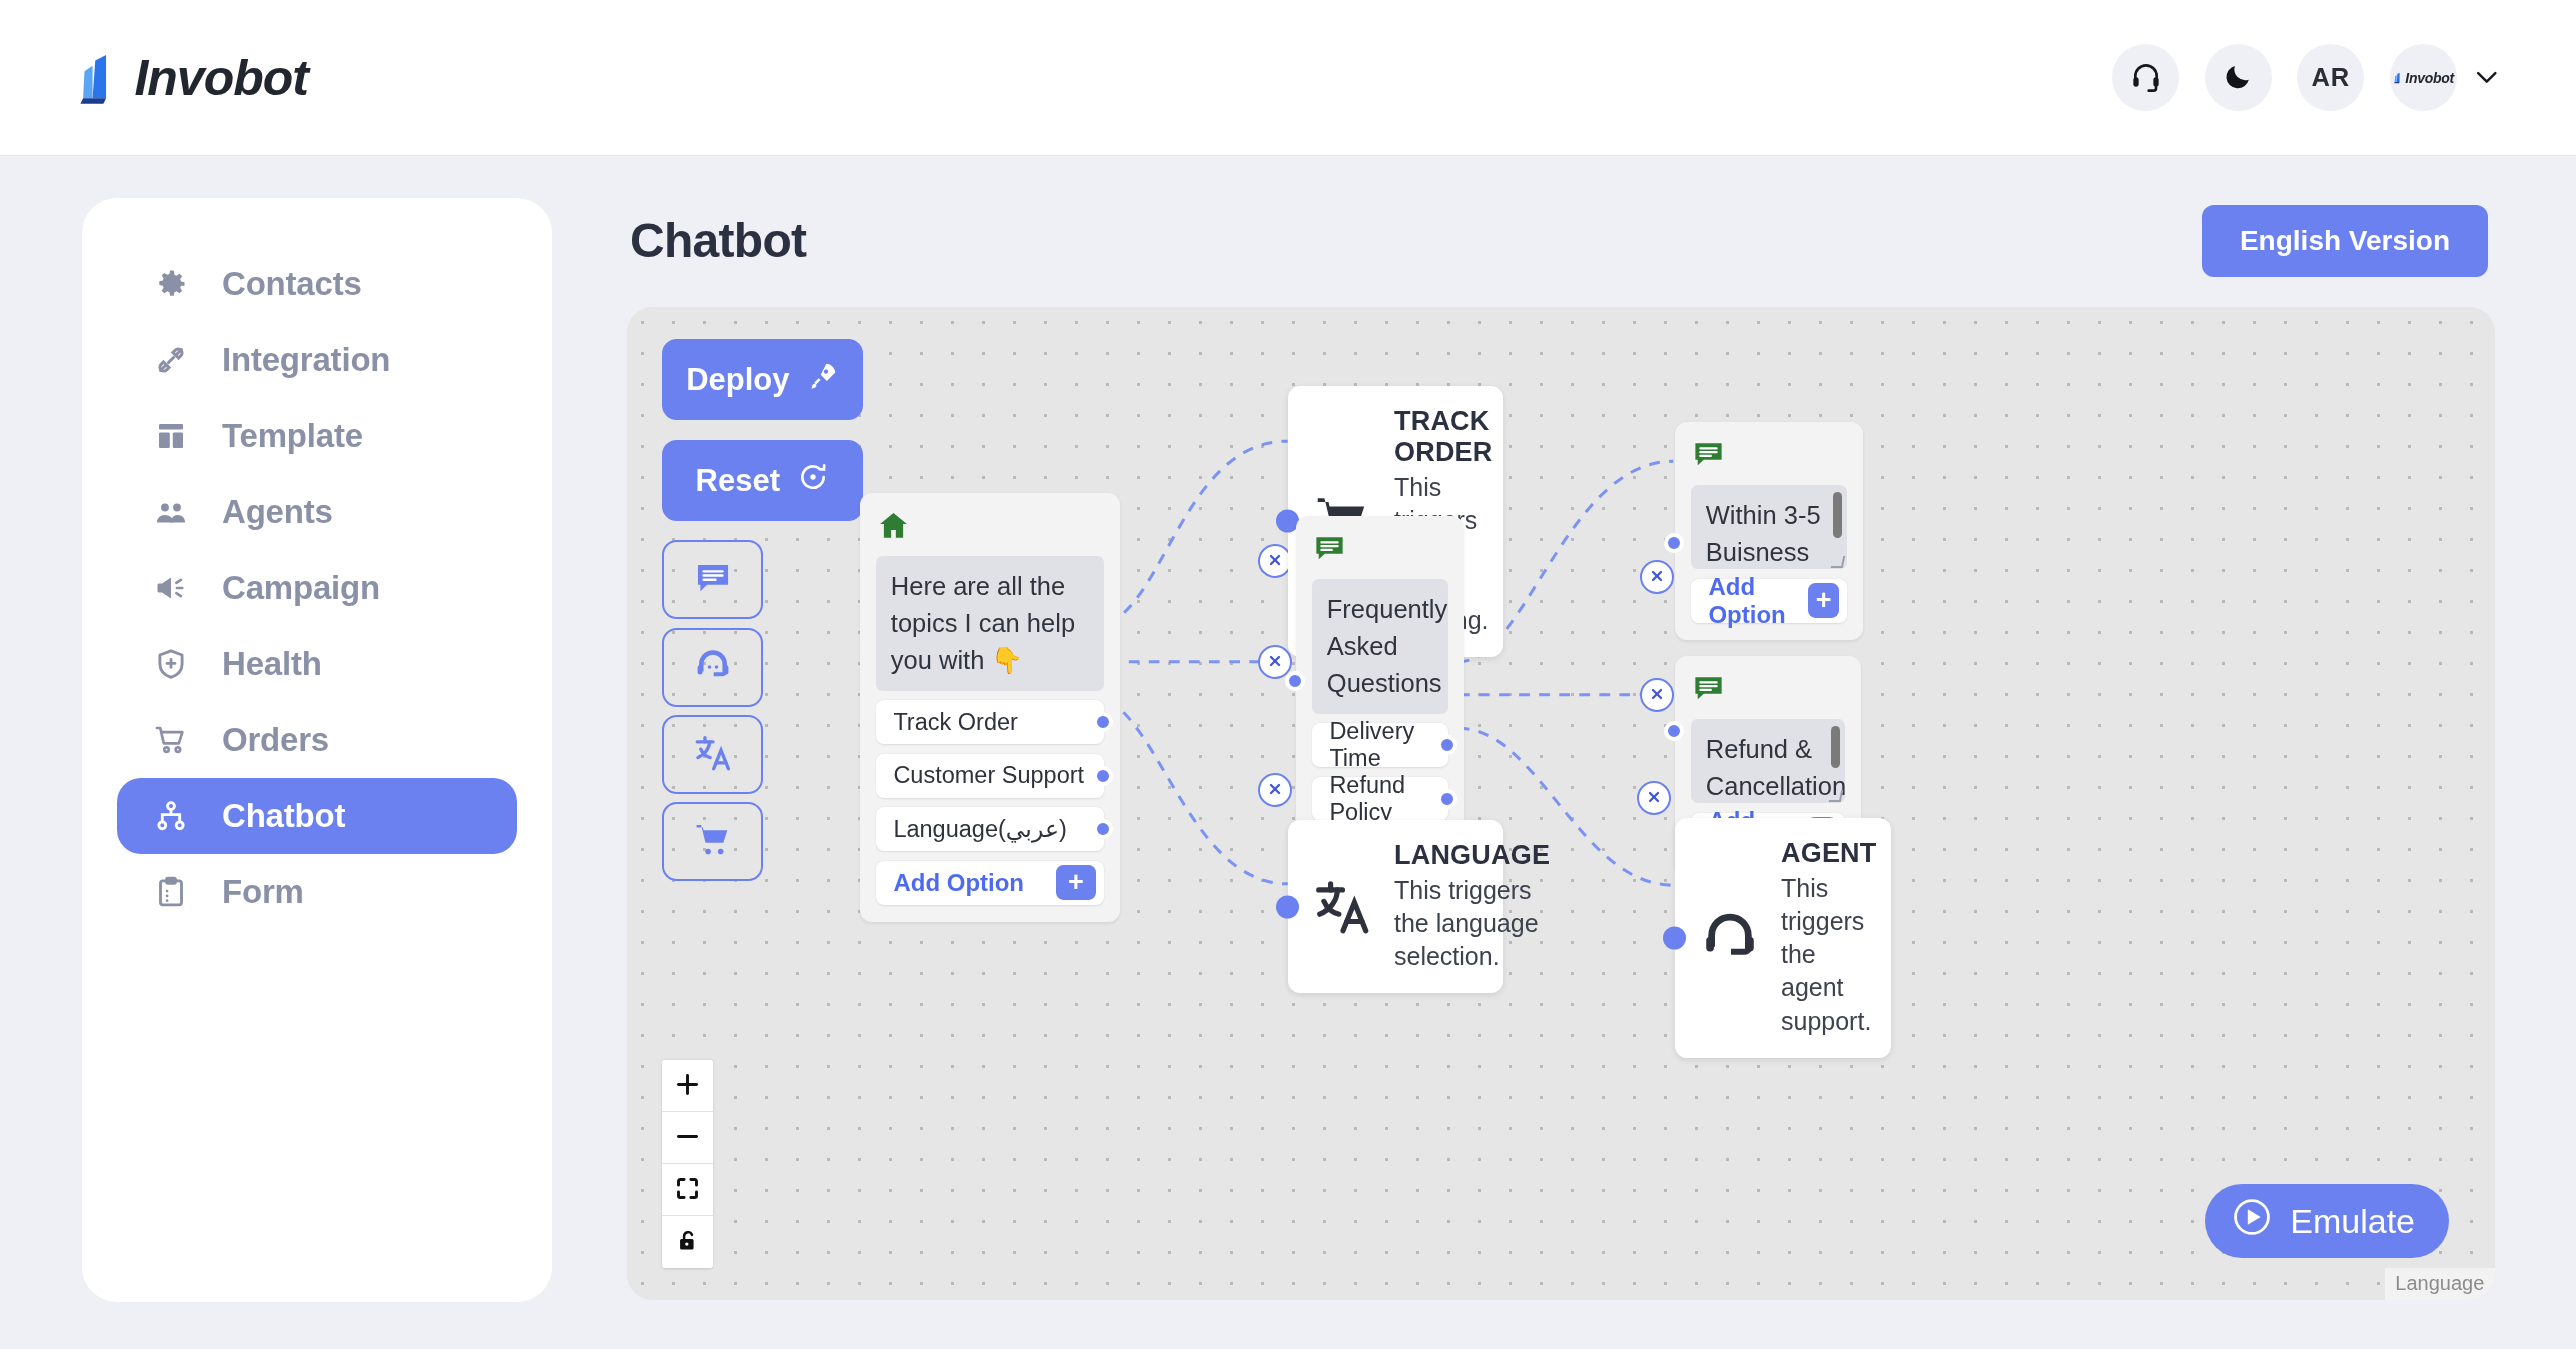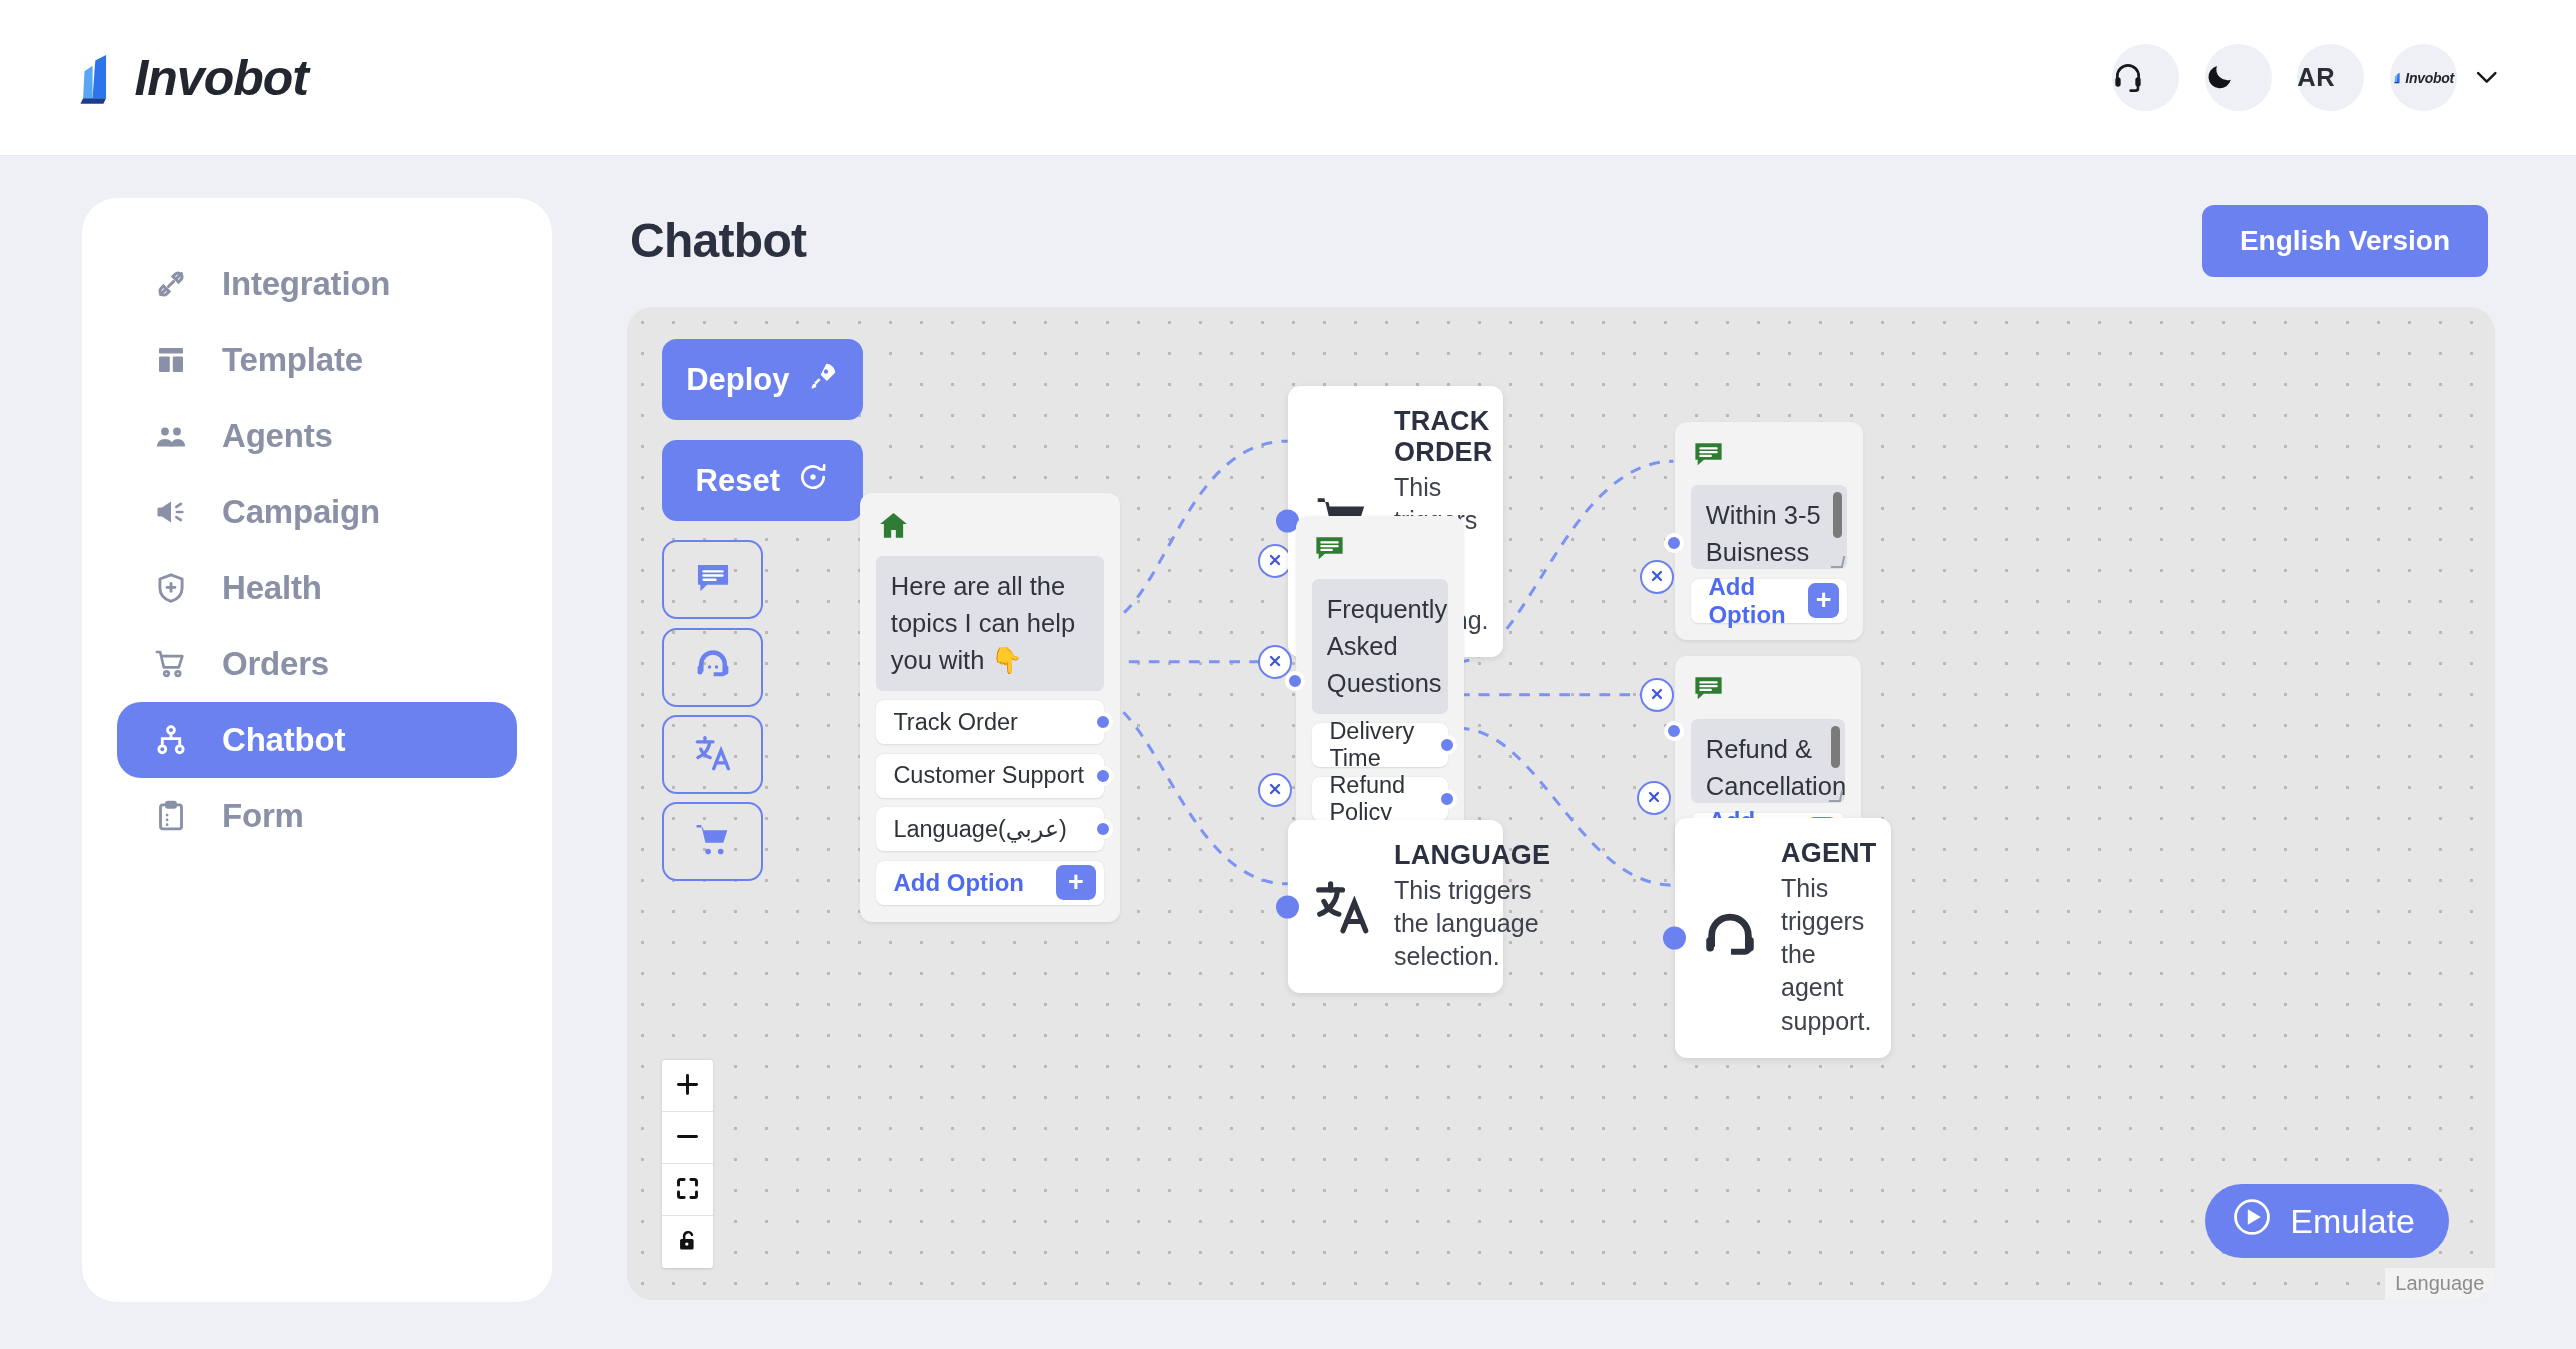--- a/index.html
+++ b/index.html
@@ -16,21 +16,21 @@
     display: flex; align-items: center; justify-content: space-between;
     padding: 0 75px 0 75px;
     border-bottom: 0.7px solid #e6e8ee;
   }
   .logo { display: flex; align-items: center; gap: 9.4px; }
   .logo-mark { width: 50px; height: 54px; position: relative; }
   .logo-text { font-size: 50px; font-weight: 700; color: #22262e; letter-spacing: -1px; font-style: italic; }
   .topbar-right { display: flex; align-items: center; gap: 25.5px; }
   .circle-btn {
     width: 67px; height: 67px; border-radius: 50%;
-    background: #eef0f5; display: flex; align-items: center; justify-content: flex-start;
+    background: #eef0f5; display: flex; align-items: center; justify-content: center;
     border: none; cursor: pointer;
   }
   .avatar-initials { font-size: 25.5px; font-weight: 600; color: #2a2e36; letter-spacing: 0.7px; }
   .org-chip { display: flex; align-items: center; gap: 14.8px; }
   .org-avatar {
     width: 67px; height: 67px; border-radius: 50%; background: #eef0f5;
     display: flex; align-items: center; justify-content: center; overflow: hidden;
   }
   .org-avatar-logo { display: flex; align-items: center; gap: 2px; }
   .org-avatar-text { font-size: 14px; font-weight: 700; color: #22262e; font-style: italic; letter-spacing: -0.3px; }
@@ -230,20 +230,29 @@
       </span>
     </div>
   </div>
 </div>
 
 <div class="shell">
 
   <nav class="sidebar">
 
 
+    <div class="nav-item">
+      <span class="nav-icon">
+        <svg viewBox="0 0 24 24" fill="#8a90a6">
+          <path d="M12 8.4A3.6 3.6 0 1 0 12 15.6 3.6 3.6 0 0 0 12 8.4zm0 5.4a1.8 1.8 0 1 1 0-3.6 1.8 1.8 0 0 1 0 3.6z"></path>
+          <path d="M21 13.2v-2.4l-2.3-.5a7 7 0 0 0-.6-1.4l1.3-2-1.7-1.7-2 1.3a7 7 0 0 0-1.4-.6L13.8 3h-2.4l-.5 2.3a7 7 0 0 0-1.4.6l-2-1.3L5.8 6.3l1.3 2a7 7 0 0 0-.6 1.4L4.2 10.2v2.4l2.3.5a7 7 0 0 0 .6 1.4l-1.3 2 1.7 1.7 2-1.3a7 7 0 0 0 1.4.6l.5 2.3h2.4l.5-2.3a7 7 0 0 0 1.4-.6l2 1.3 1.7-1.7-1.3-2a7 7 0 0 0 .6-1.4z"></path>
+        </svg>
+      </span>
+      <span class="nav-label">Contacts</span>
+    </div>
 
 
     <div class="nav-item">
       <span class="nav-icon">
         <svg viewBox="0 0 24 24" fill="none" stroke="#8a90a6" stroke-width="2" stroke-linecap="round">
           <path d="M5 19l3.2-3.2"></path>
           <path d="M7 13.3l3.7 3.7-1.6 1.6a2.6 2.6 0 0 1-3.7-3.7z"></path>
           <path d="M17 10.7 13.3 7l1.6-1.6a2.6 2.6 0 0 1 3.7 3.7z"></path>
           <path d="M19 5l-3.2 3.2"></path>
           <path d="M10.3 13.7 13.7 10.3"></path>

